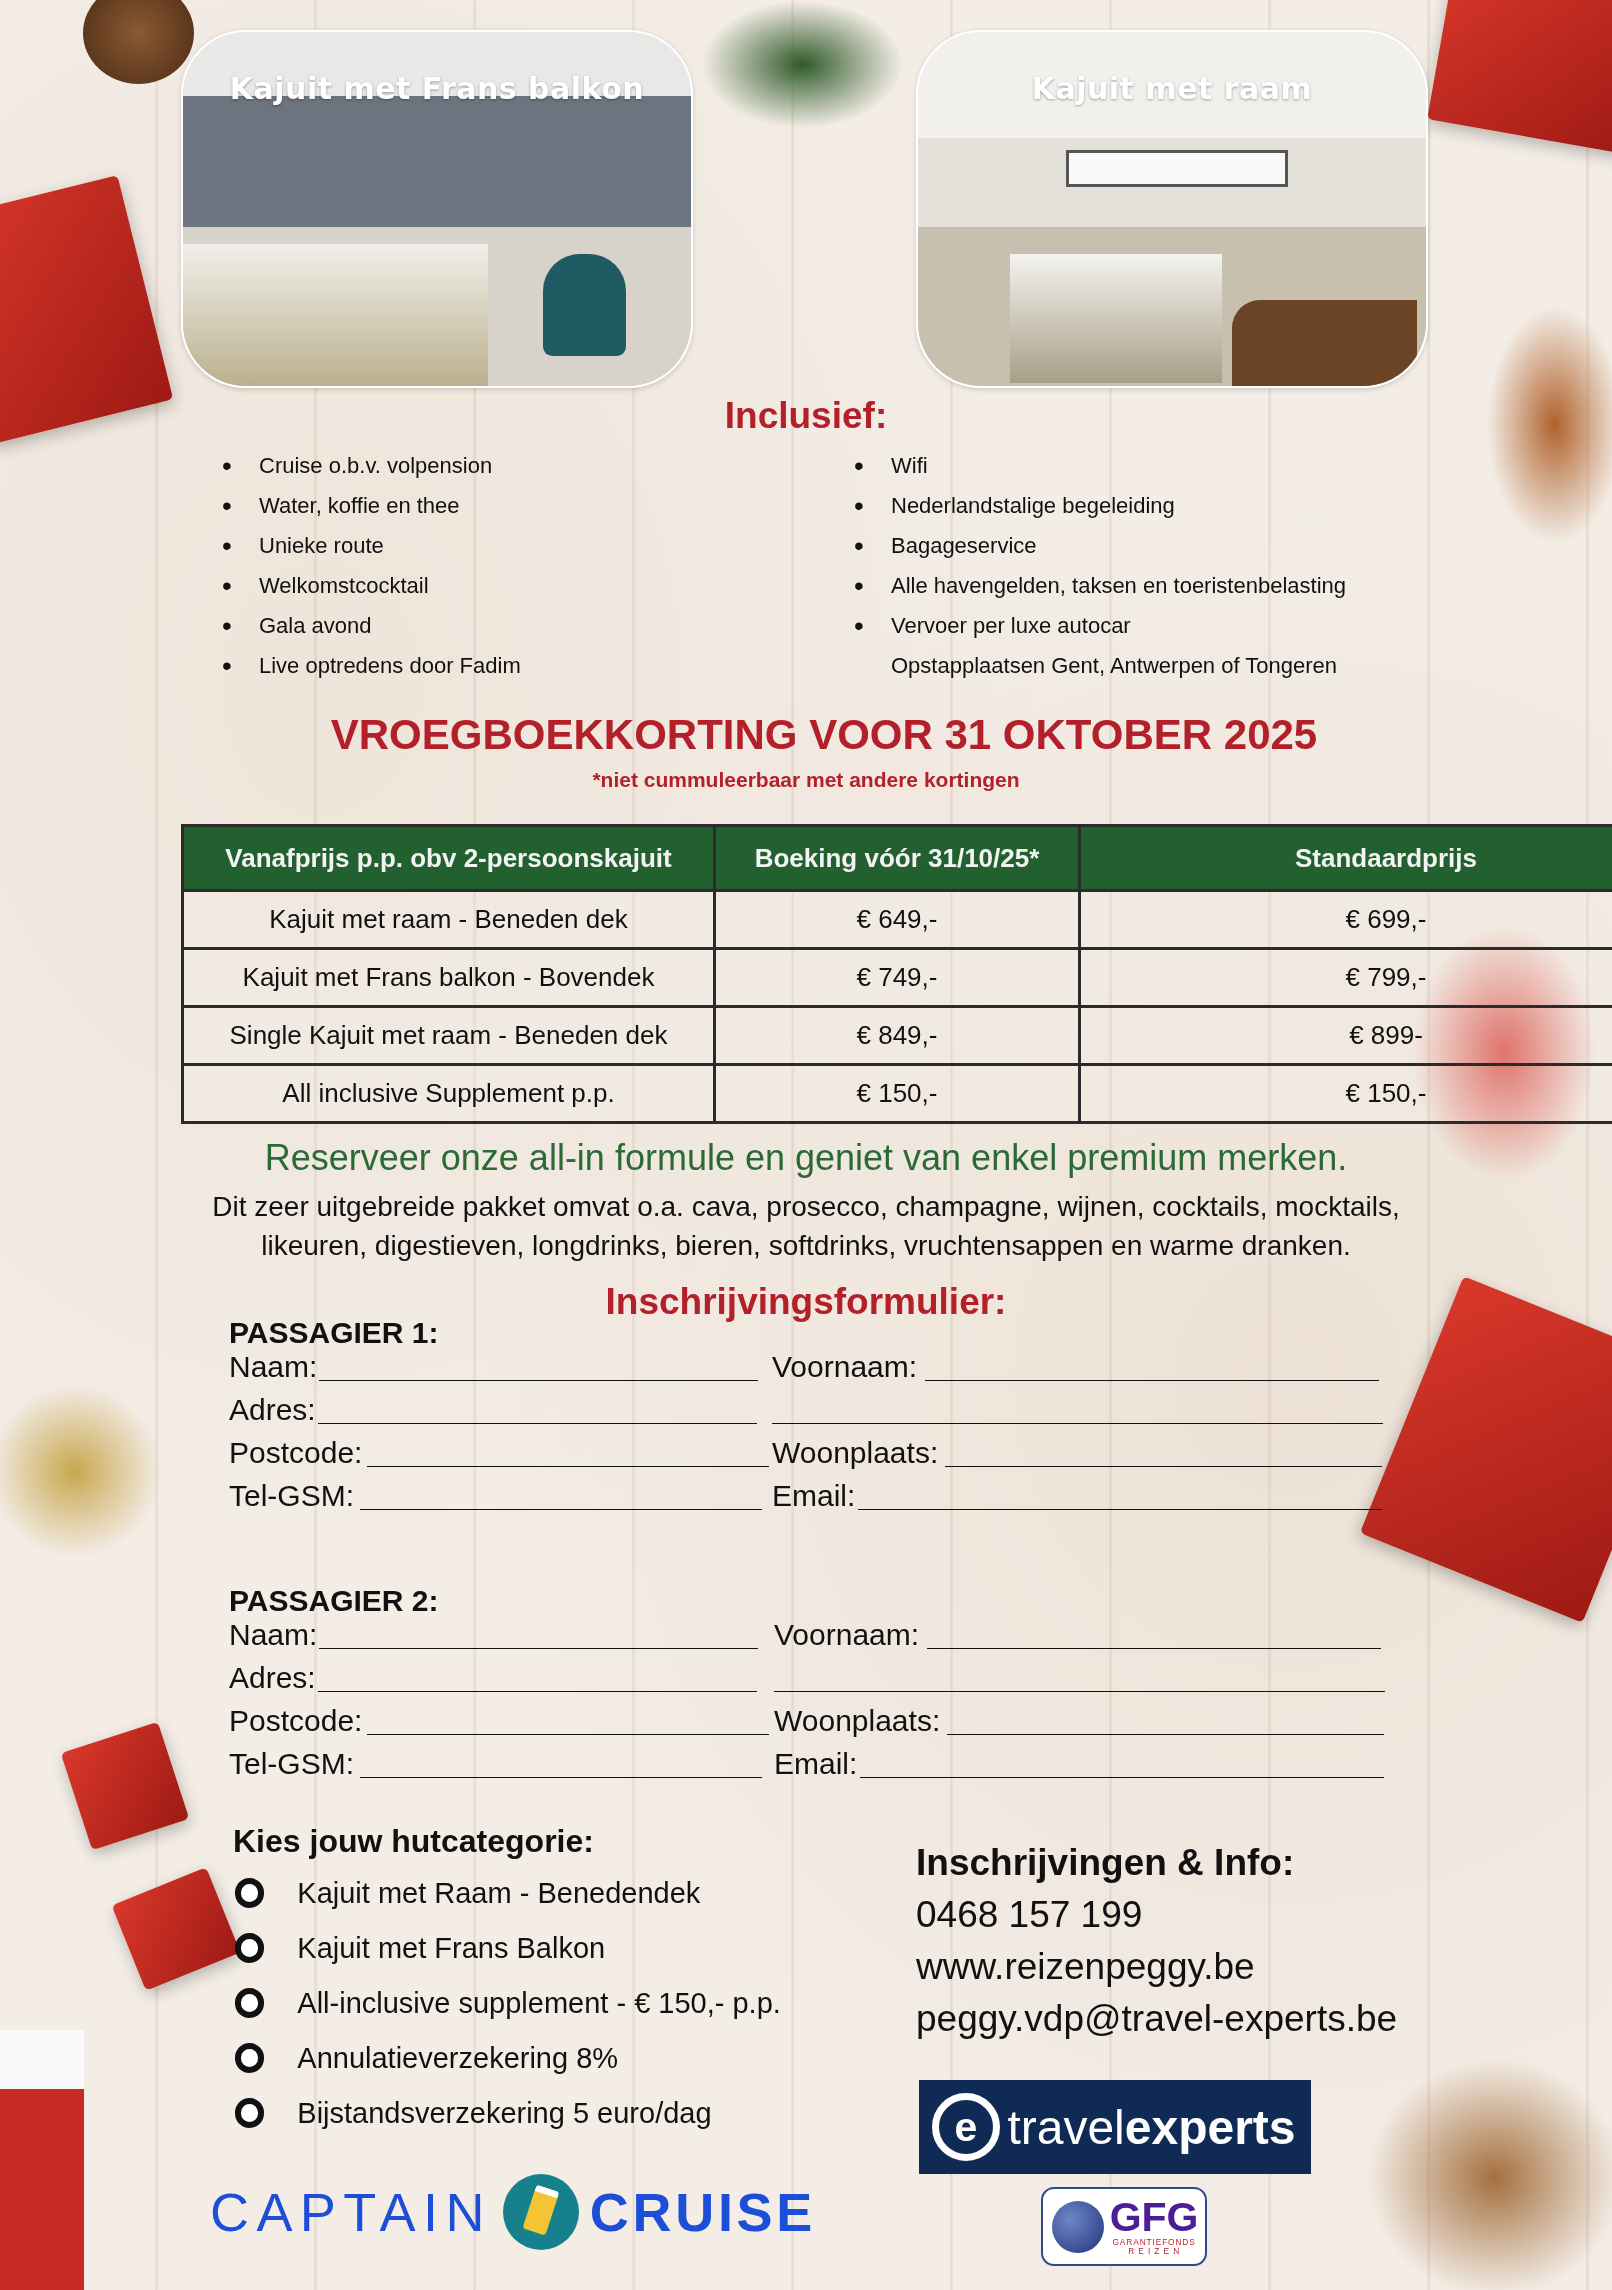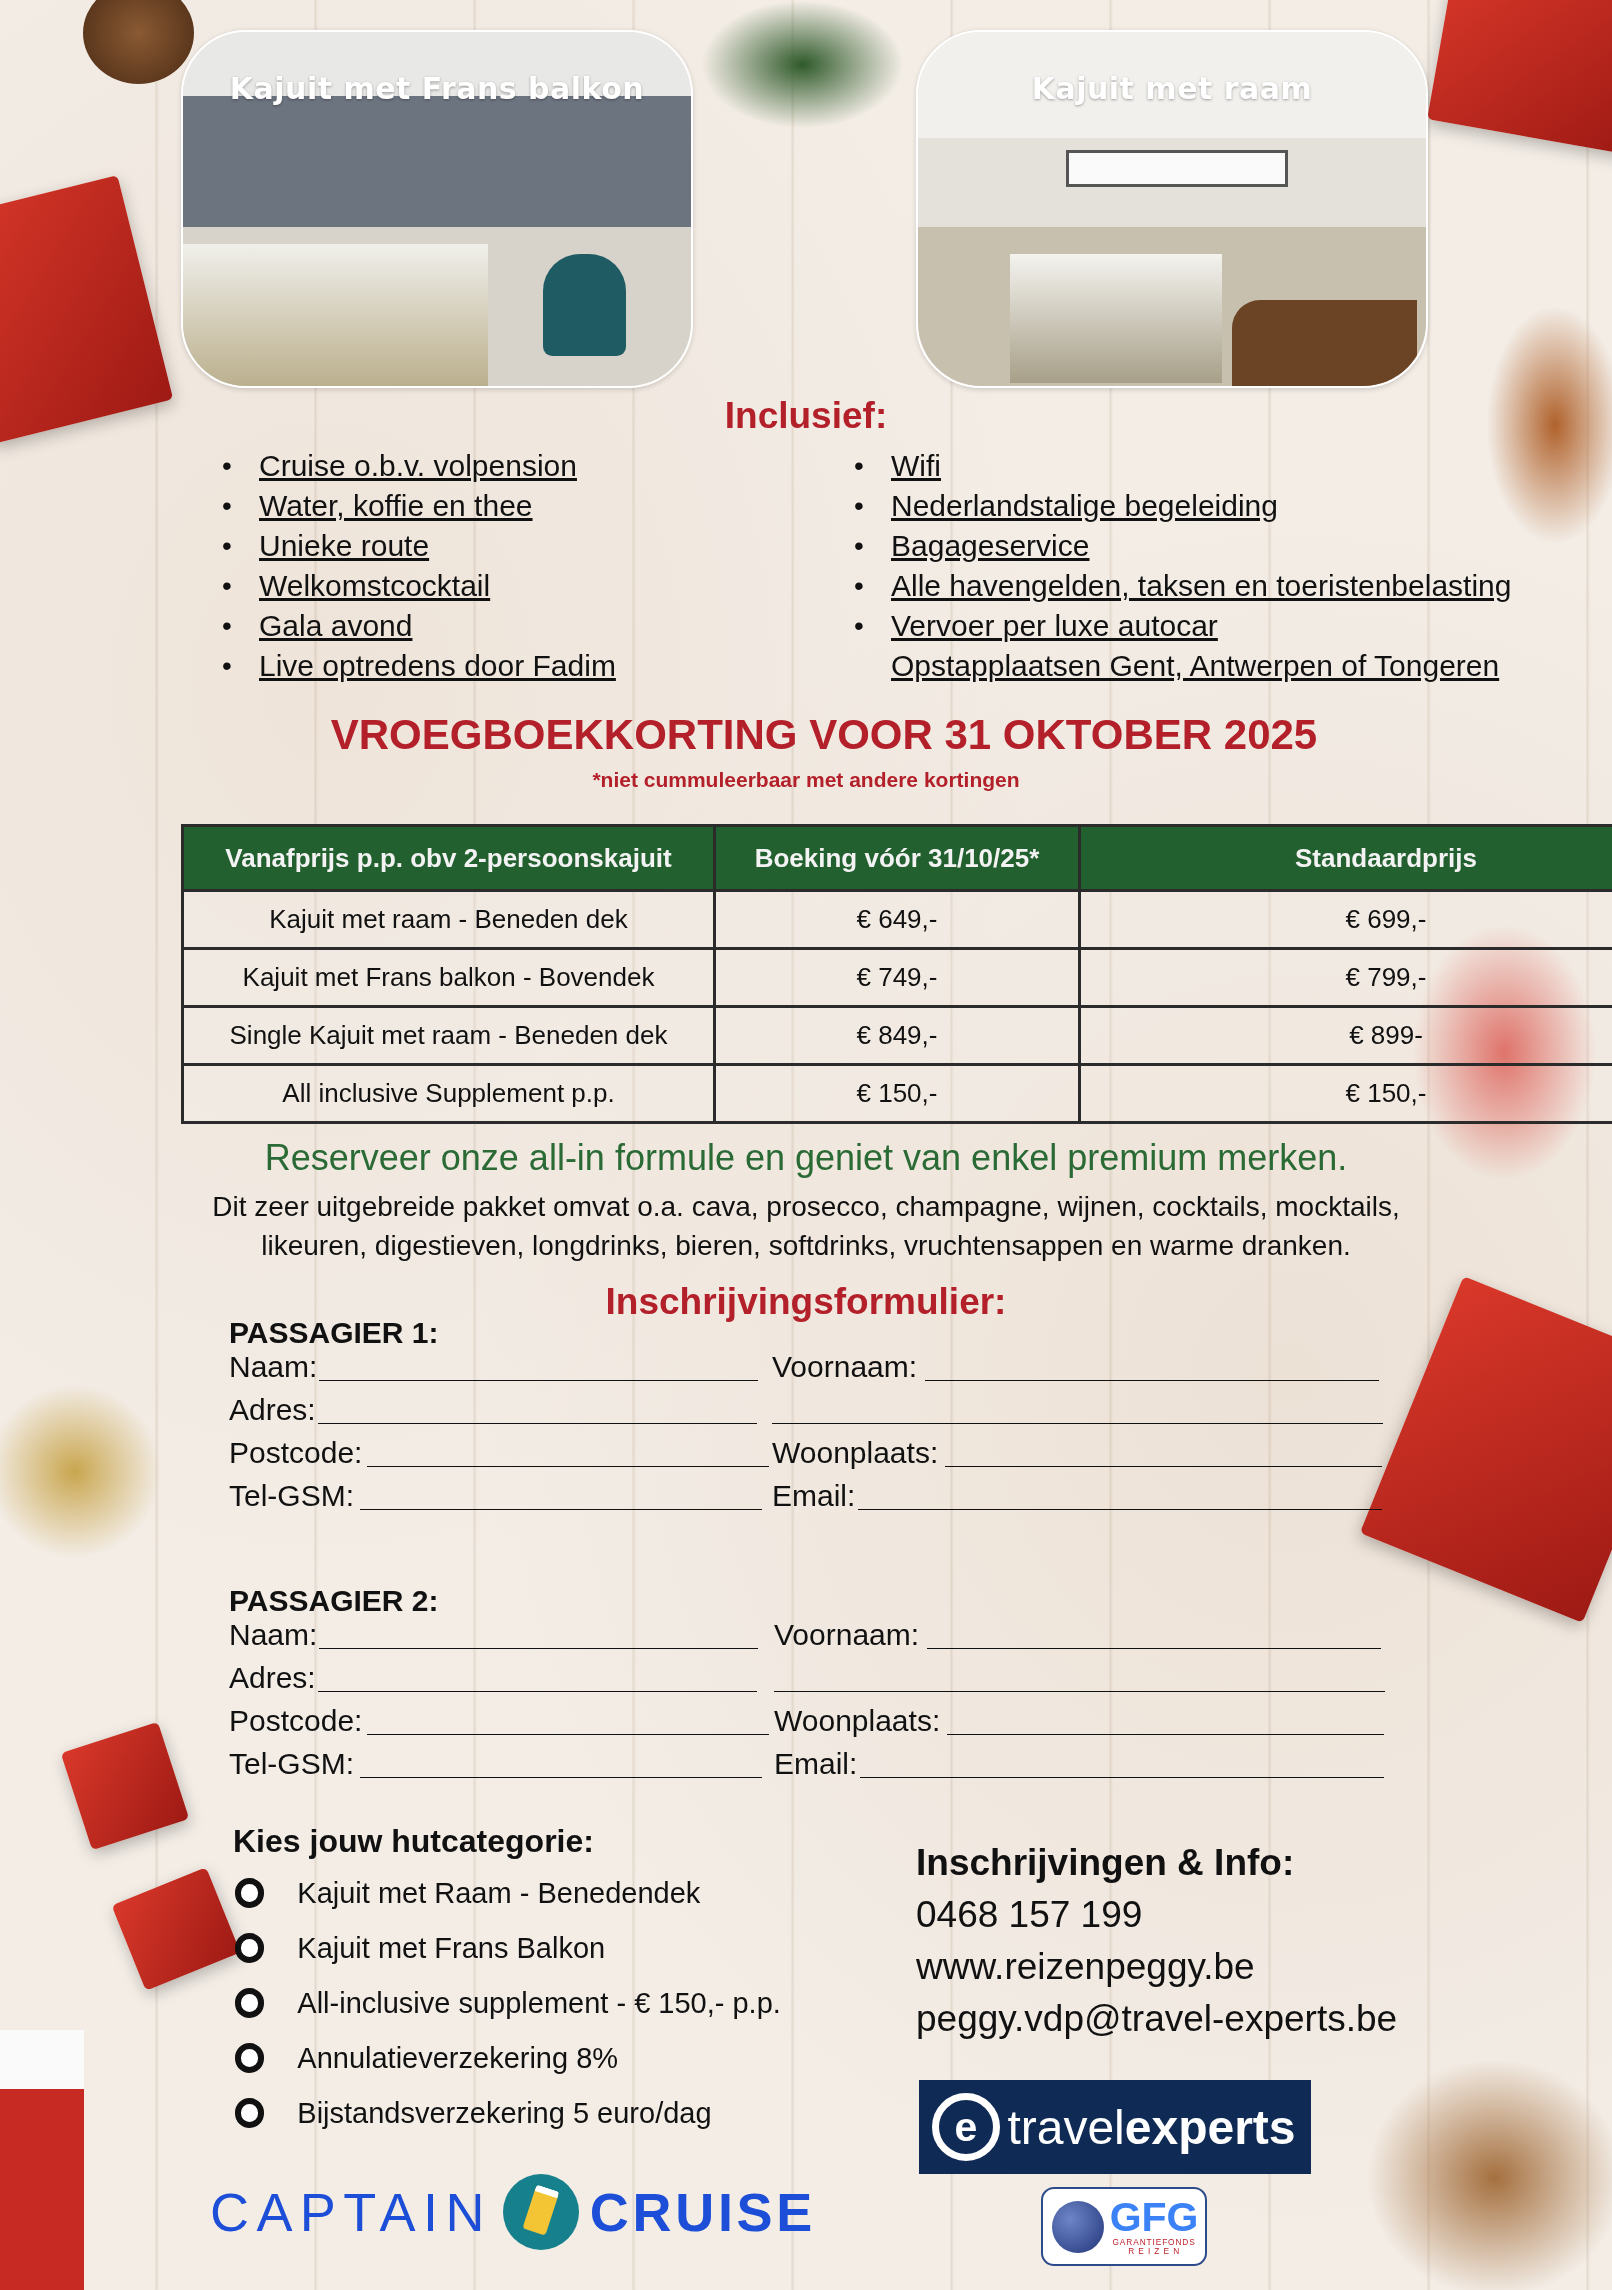--- a/index.html
+++ b/index.html
@@ -24,21 +24,21 @@
   }
   .photo-card .room { position: absolute; inset: 0; }
   .photo-card .caption {
     position: absolute; top: 39px; left: 0; right: 0; text-align: center;
     color: #fff; font-weight: bold; font-size: 30px; letter-spacing: 0.5px;
     text-shadow: 0 0.9px 2.8px rgba(0,0,0,0.35);
     font-family: "DejaVu Sans", sans-serif;
   }
 
   .heading-red { color: #b3202a; font-weight: bold; text-align: center; position: absolute; left: 0; right: 0; }
-  .incl-list { position: absolute; list-style: none; font-size: 30px; line-height: 40px; text-decoration: underline; }
+  .incl-list { position: absolute; list-style: none; font-size: 22px; line-height: 40px; }
   .incl-list li { position: relative; padding-left: 37px; white-space: nowrap; }
   .incl-list li.bullet::before { content: "•"; position: absolute; left: 0; top: 0; font-size: 28px; }
 
   table.prices {
     position: absolute; left: 181px; top: 824px; width: 1513px;
     border-collapse: collapse; font-size: 26px;
   }
   table.prices th, table.prices td { border: 3.7px solid #2b2b2b; text-align: center; }
   table.prices th { background: #23602f; color: #f3f3f3; font-weight: bold; height: 65px; font-size: 26px; }
   table.prices td { height: 58px; background: rgba(255,255,255,0.12); }
@@ -65,21 +65,21 @@
   .te-logo .te-mark { width: 68px; height: 68px; border: 7.4px solid #fff; border-radius: 50%; display: flex; align-items: center; justify-content: center; font-size: 41px; font-weight: bold; margin-right: 7.4px; line-height: 1; }
   .te-logo .te-word { font-size: 48px; }
   .te-logo .te-word b { font-weight: bold; }
 
   .gfg-logo {
     position: absolute; left: 1041px; top: 2187px; width: 166px; height: 79px;
     border: 2.8px solid #2d4b8a; border-radius: 13px; background: #fff;
     display: flex; align-items: center; padding-left: 9.2px;
   }
   .gfg-globe { width: 52px; height: 52px; border-radius: 50%; background: radial-gradient(circle at 35% 35%, #6d86c8, #22357a); margin-right: 5.5px; }
-  .gfg-text { color: #3b82f6; font-weight: bold; font-size: 41px; line-height: 41px; }
+  .gfg-text { color: #4c1d95; font-weight: bold; font-size: 41px; line-height: 41px; }
   .gfg-sub { color: #c0202b; font-size: 8.3px; letter-spacing: 0.9px; line-height: 9.2px; text-align: center; }
 
   .cc-logo { position: absolute; left: 210px; top: 2174px; display: flex; align-items: center; color: #1d4ed8; }
   .cc-logo .cc-light { font-size: 54px; letter-spacing: 7.4px; font-weight: normal; }
   .cc-logo .cc-bold { font-size: 54px; letter-spacing: 3.7px; font-weight: bold; }
   .cc-badge { width: 76px; height: 76px; border-radius: 50%; background: #16808c; margin: 0 11px; position: relative; }
   .cc-badge .tag { position: absolute; left: 26px; top: 13px; width: 24px; height: 46px; background: #f3c534; border-radius: 3.7px; transform: rotate(18deg); border-top: 7.4px solid #fff; }
 </style>
 </head>
 <body>

